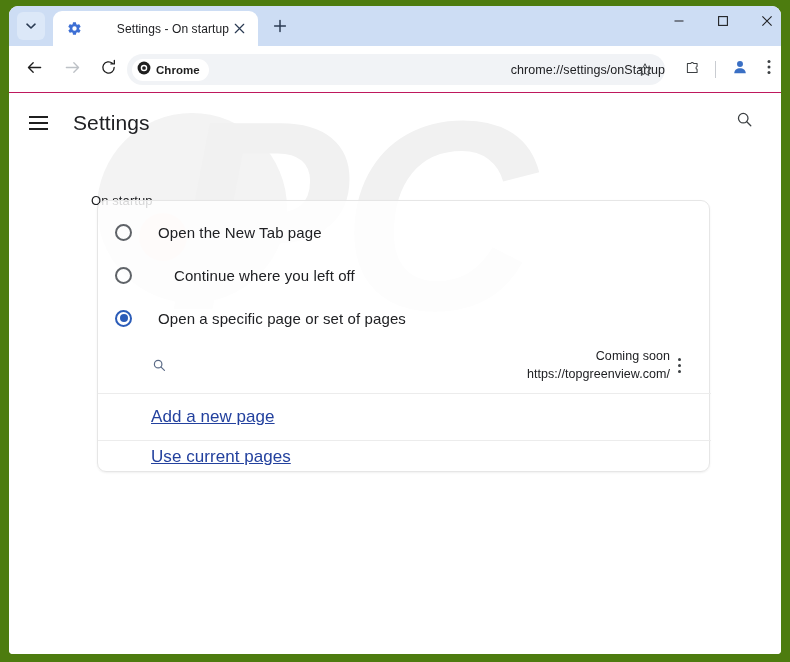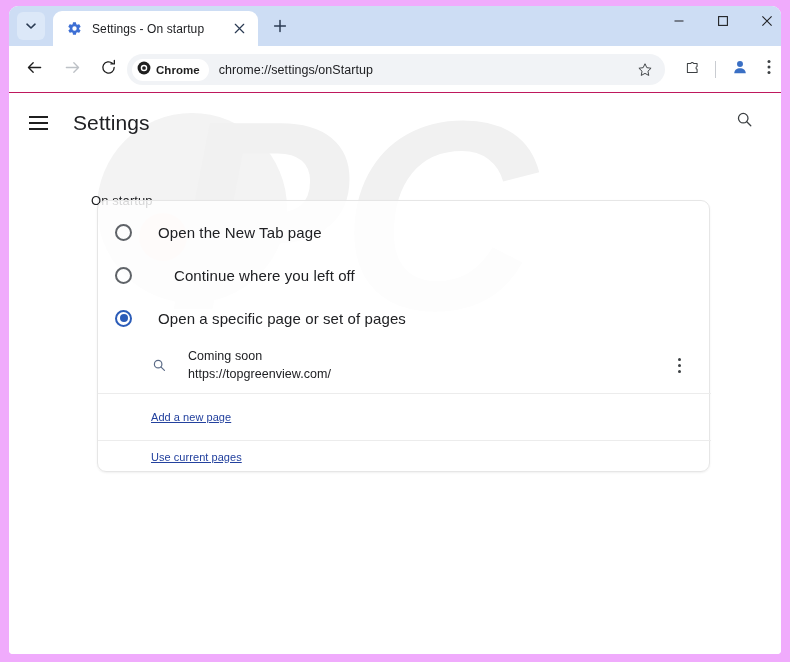--- a/index.html
+++ b/index.html
@@ -13,22 +13,23 @@
     font-family: "Liberation Sans", sans-serif;
     background: #1f4e8c;
   }
 
   
   #window-frame {
     position: absolute;
     left: 0; top: 0;
     width: 790px;
     height: 662px;
-    background: #f0abfc;
+    background: #4d7c0f;
     box-sizing: border-box;
+    text-align: right;
   }
   #browser-window {
     position: absolute;
     left: 9px;
     top: 6px;
     width: 772px;
     height: 648px;
     background: #ffffff;
     border-radius: 9px 9px 4px 4px;
     overflow: hidden;
@@ -418,21 +419,21 @@
     position: absolute;
     left: 0;
     top: 240px;
     width: 613px;
     height: 31px;
     display: flex;
     align-items: center;
   }
   .card-link {
     margin-left: 53px;
-    font-size: 11px;
+    font-size: 17px;
     color: #23419e;
     text-decoration: underline;
     letter-spacing: 0.05px;
   }
 </style>
 </head>
 <body>
 
 <div id="window-frame">
   <div id="browser-window">

